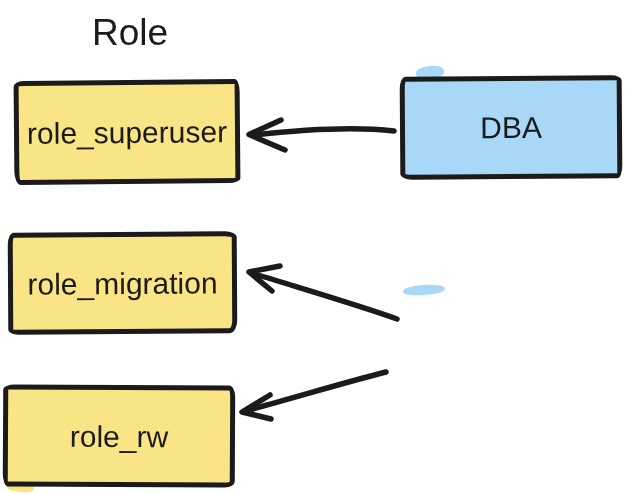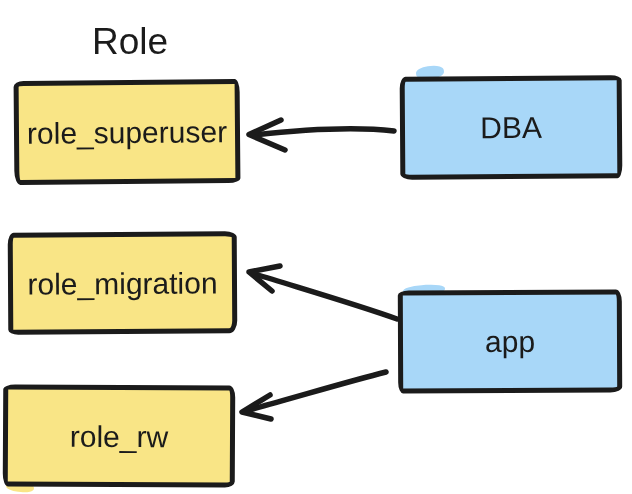--- a/index.html
+++ b/index.html
@@ -23,21 +23,21 @@
     overflow: hidden;
   }
   .col-title {
     position: absolute;
     font-size: 37px;
     line-height: 1;
     color: var(--text);
     white-space: nowrap;
     z-index: 1;
   }
-  .title-role { left: 92px; top: 23px; }
+  .title-role { left: 92px; top: 14px; }
   .title-user { left: 477px; top: 11px; }
 
   .node {
     position: absolute;
     display: flex;
     align-items: center;
     justify-content: center;
     border: 5px solid var(--stroke);
     color: var(--text);
     font-size: 30px;
@@ -122,23 +122,20 @@
   </div>
 
   <div class="node role node-role_rw">
     <span>role_rw</span>
   </div>
 
   <div class="node user node-dba">
     <span>DBA</span>
   </div>
 
-  <div class="node user node-app">
-    <span>app</span>
-  </div>
 
   <svg class="edges-layer" viewBox="0 0 632 494" xmlns="http://www.w3.org/2000/svg">
     <g>
       <path d="M 394 131 C 355 126.5, 312 128.5, 254 135"></path>
       <path d="M 281 120 L 249 134.5 L 285 150"></path>
     </g>
     <g>
       <path d="M 397 319 C 358 305, 303 289, 255 274"></path>
       <path d="M 280 266 L 249 272 L 272 291"></path>
     </g>

